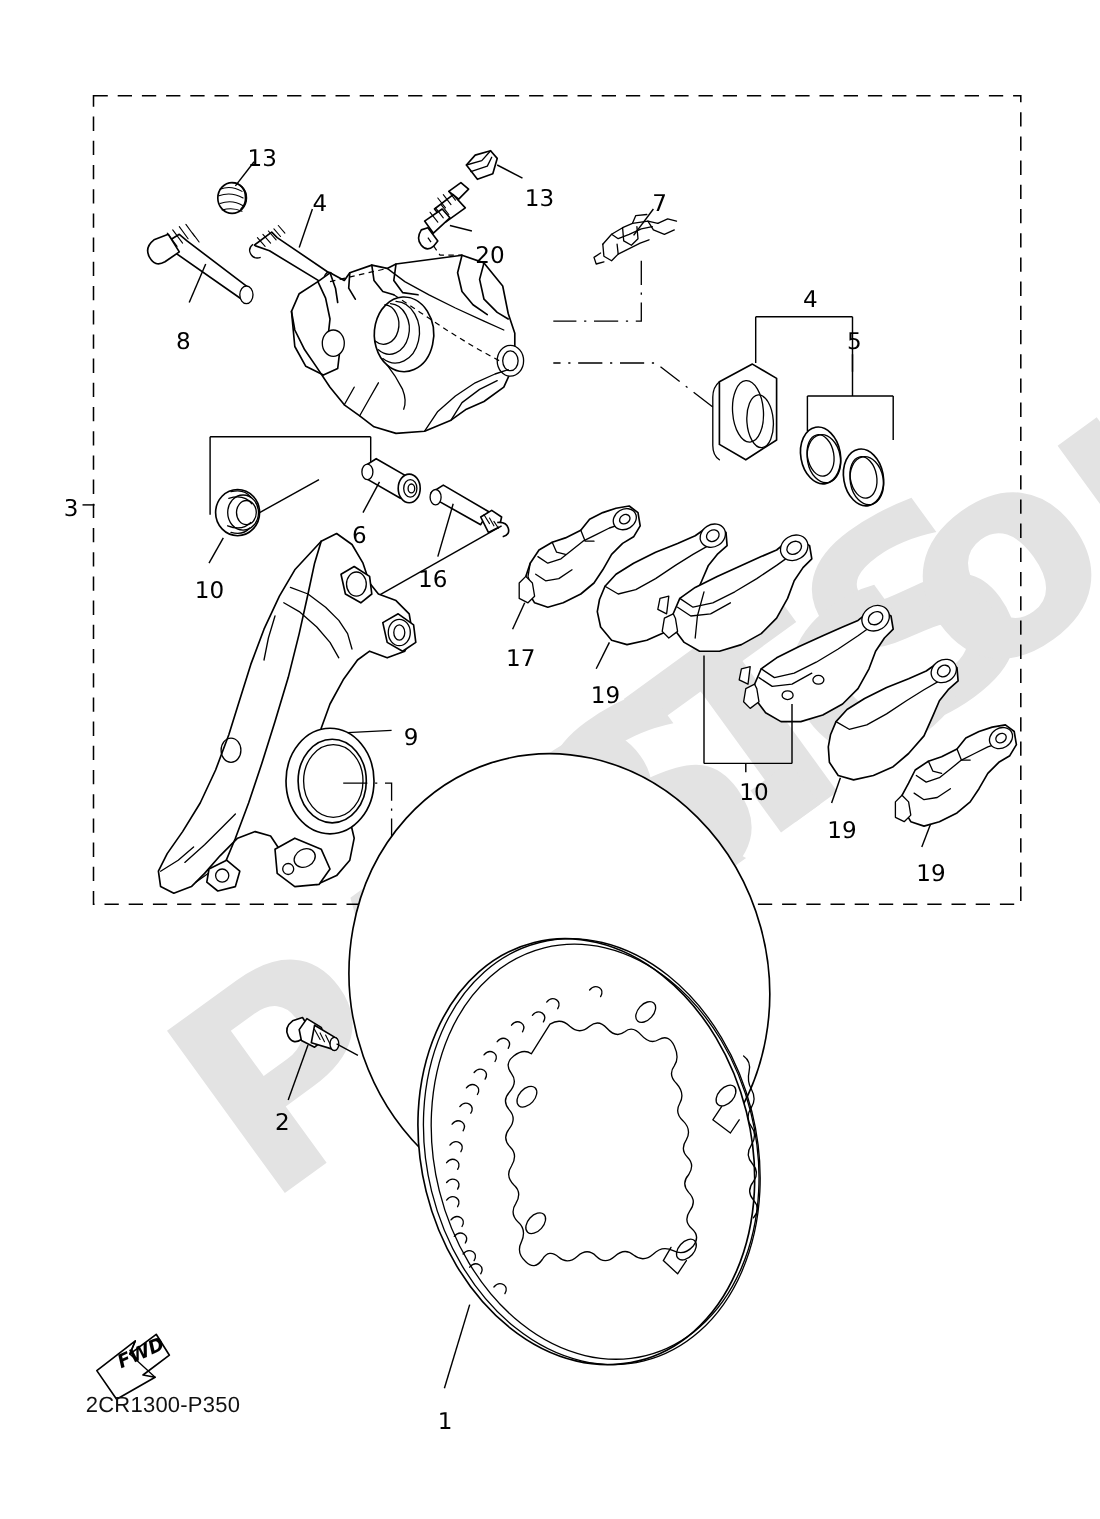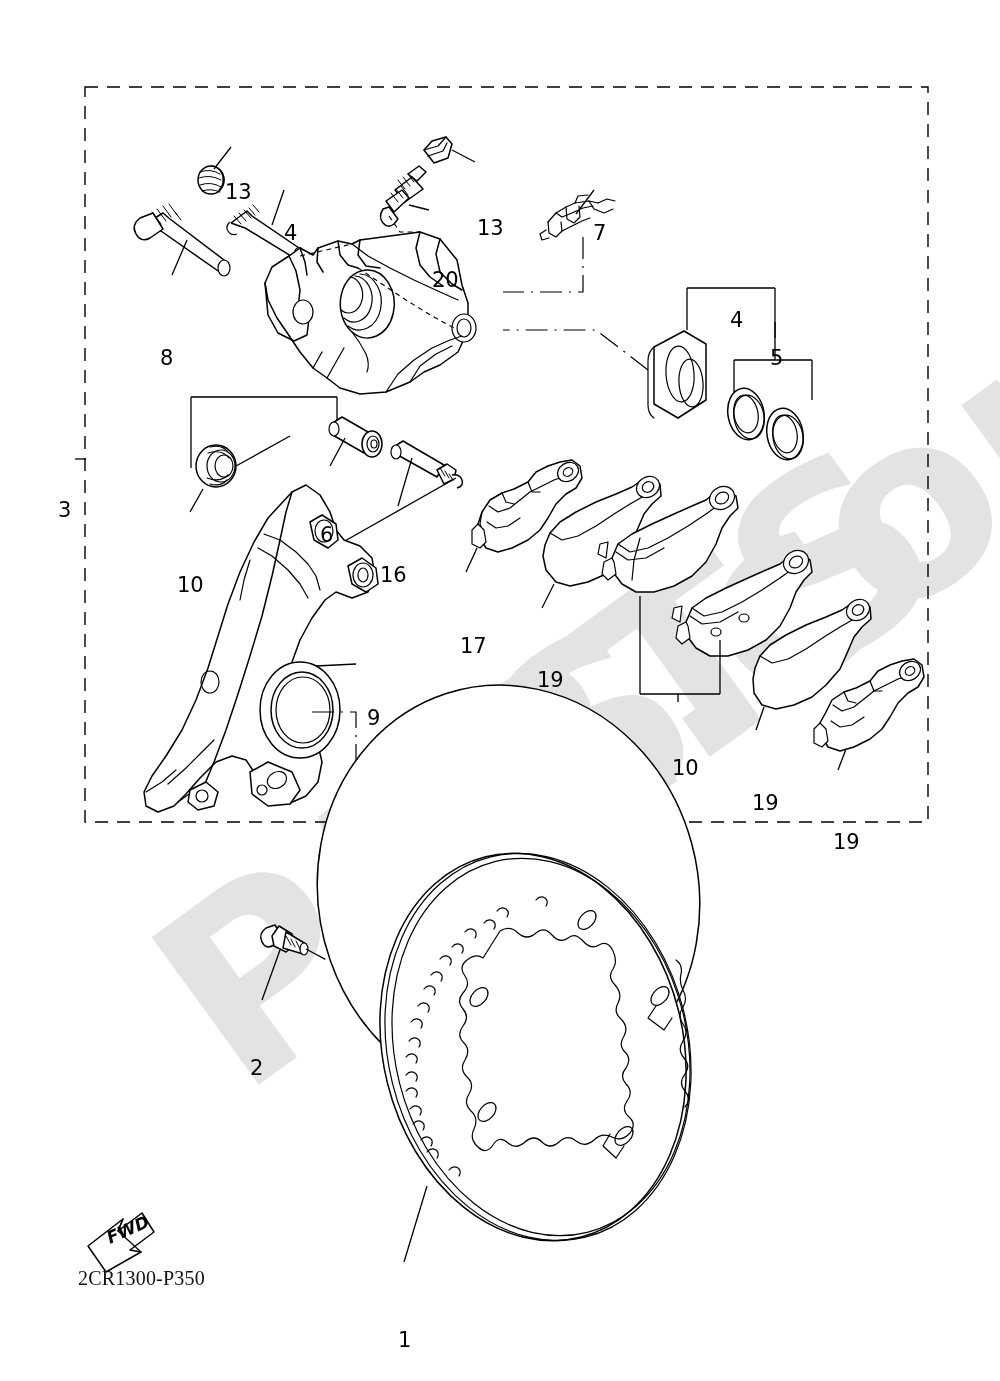--- a/index.html
+++ b/index.html
@@ -7,25 +7,25 @@
     width:1000px;height:1381px;position:relative;overflow:hidden;
     font-family:"DejaVu Sans","Liberation Sans",sans-serif;
     background:#ffffff;
   }
   #stage{position:absolute;left:0;top:0;width:1000px;height:1381px;}
   svg{position:absolute;left:0;top:0;}
   .wm{position:absolute;left:0;top:0;width:1000px;height:1381px;pointer-events:none;}
   .callout{
     position:absolute;color:#000;font-size:21px;font-weight:400;
     font-family:"DejaVu Sans","Liberation Sans",sans-serif;
-    line-height:1;white-space:nowrap;margin-top:48px;
+    line-height:1;white-space:nowrap;
   }
   #partcode{
     position:absolute;left:78px;top:1267px;font-size:20px;color:#111;
-    font-family:Liberation Serif, serif;letter-spacing:.2px;
+    font-family:Liberation Sans, sans-serif;letter-spacing:.2px;
   }
   .fwdtxt{font-size:17px;font-weight:bold;font-style:italic;fill:#000;}
 </style>
 </head>
 <body>
 
 <div id="stage">
 
   <svg class="wm" width="1000" height="1381" viewBox="0 0 1000 1381">
     <g transform="rotate(-36 500 860)" opacity="1">

